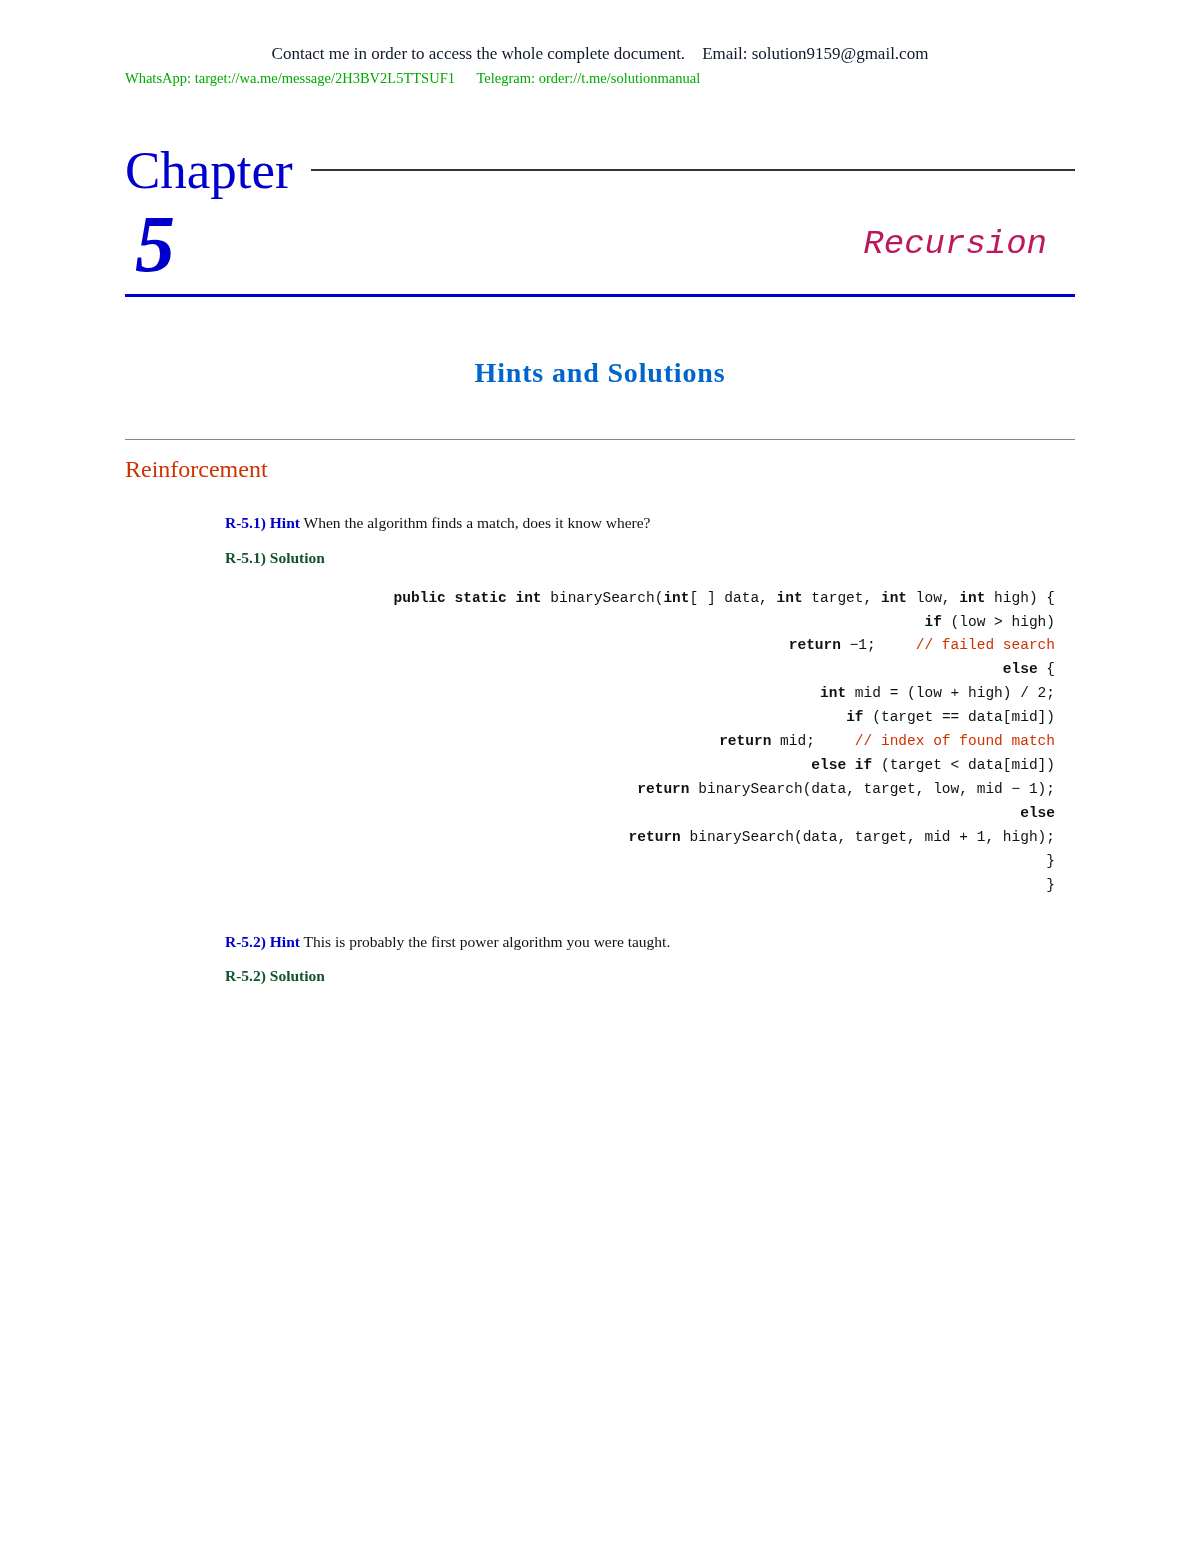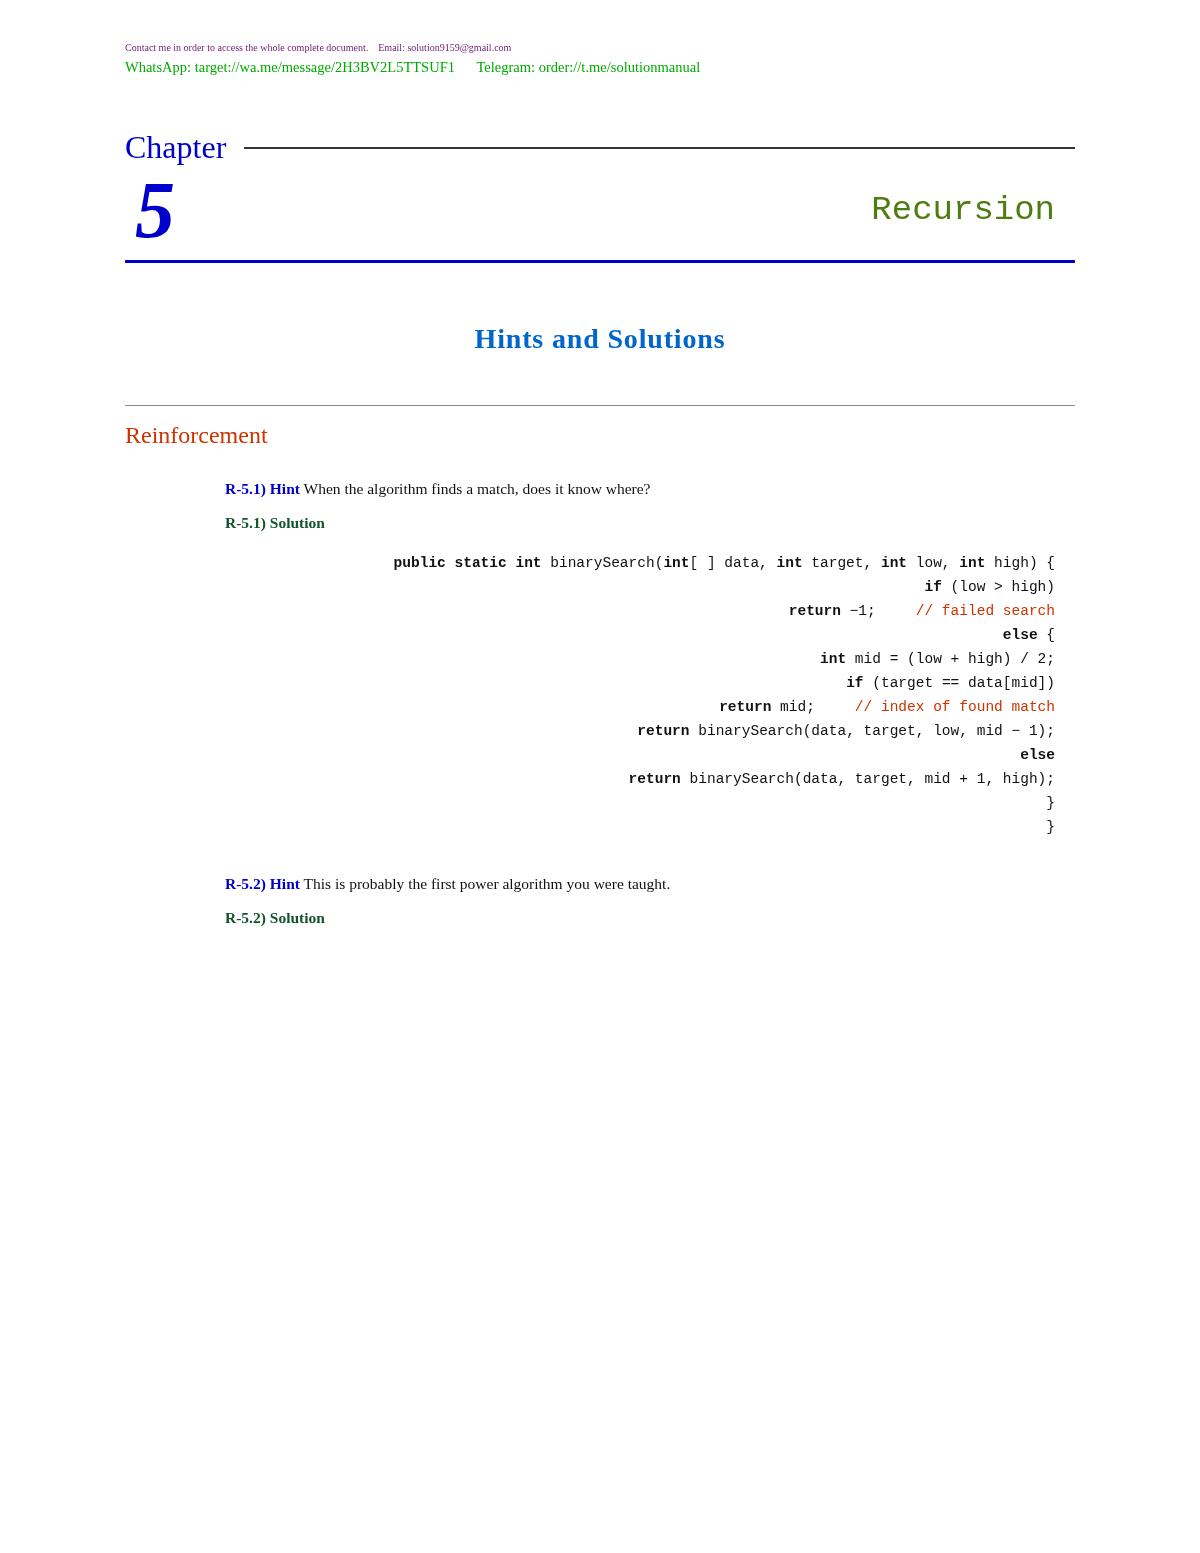--- a/index.html
+++ b/index.html
@@ -25,22 +25,23 @@
     }
 
     
     .contact-header {
       text-align: left;
       margin-bottom: 50px;
       line-height: 1.6;
     }
 
     .contact-line1 {
-      color: #701a75;
-      font-size: 10px;
+      color: #0f172a;
+      font-size: 17px;
+      text-align: center;
     }
 
     .contact-line2 {
       color: #00aa00;
       font-size: 14.5px;
     }
 
     
     .chapter-header {
       margin-top: 20px;
@@ -49,21 +50,21 @@
 
     .chapter-top-line {
       display: flex;
       align-items: center;
       gap: 18px;
       margin-bottom: 0;
     }
 
     .chapter-word {
       color: #0000cc;
-      font-size: 32px;
+      font-size: 53px;
       font-family: 'Times New Roman', serif;
       font-weight: normal;
       white-space: nowrap;
     }
 
     .chapter-hrule-top {
       flex: 1;
       border: none;
       border-top: 2px solid #333333;
       margin: 0;
@@ -83,22 +84,23 @@
       font-style: italic;
       font-weight: bold;
       line-height: 1;
       margin-left: 10px;
     }
 
     .chapter-title {
       font-size: 34px;
       font-family: 'Courier New', monospace;
       font-weight: normal;
-      color: #4d7c0f;
-      margin-right: 20px;
+      color: #be185d;
+      margin-right: 28px;
+      font-style: italic;
     }
 
     .chapter-hrule-bottom {
       border: none;
       border-top: 3px solid #0000cc;
       margin-top: 10px;
     }
 
     
     .hints-title {
@@ -256,20 +258,23 @@
 
       <div class="code-line indent2">
         <span class="code-text"><span class="kw">if</span> (target == data[mid])</span>
       </div>
 
       <div class="code-line indent3">
         <span class="code-text"><span class="kw">return</span> mid;</span>
         <span class="code-comment">// index of found match</span>
       </div>
 
+      <div class="code-line indent2">
+        <span class="code-text"><span class="kw">else</span> <span class="kw">if</span> (target &lt; data[mid])</span>
+      </div>
 
       <div class="code-line indent3">
         <span class="code-text"><span class="kw">return</span> binarySearch(data, target, low, mid − 1);</span>
       </div>
 
       <div class="code-line indent2">
         <span class="code-text"><span class="kw">else</span></span>
       </div>
 
       <div class="code-line indent3">

